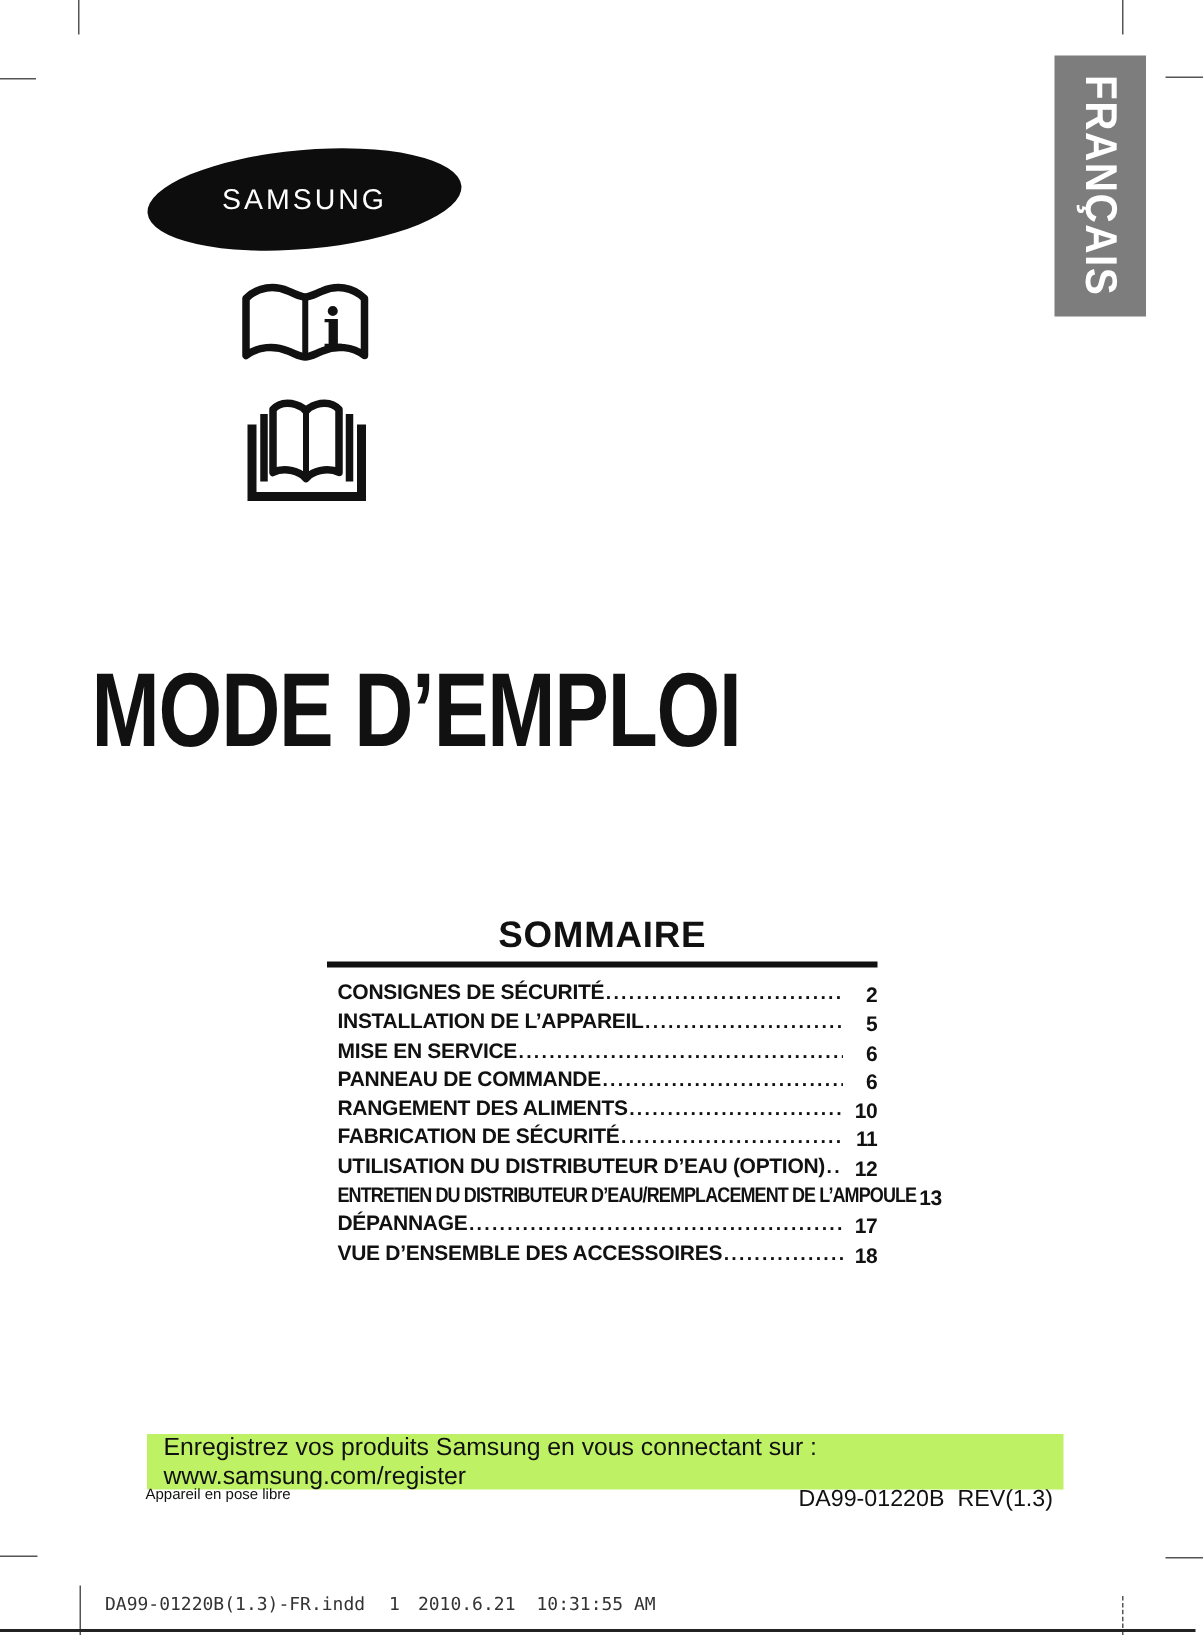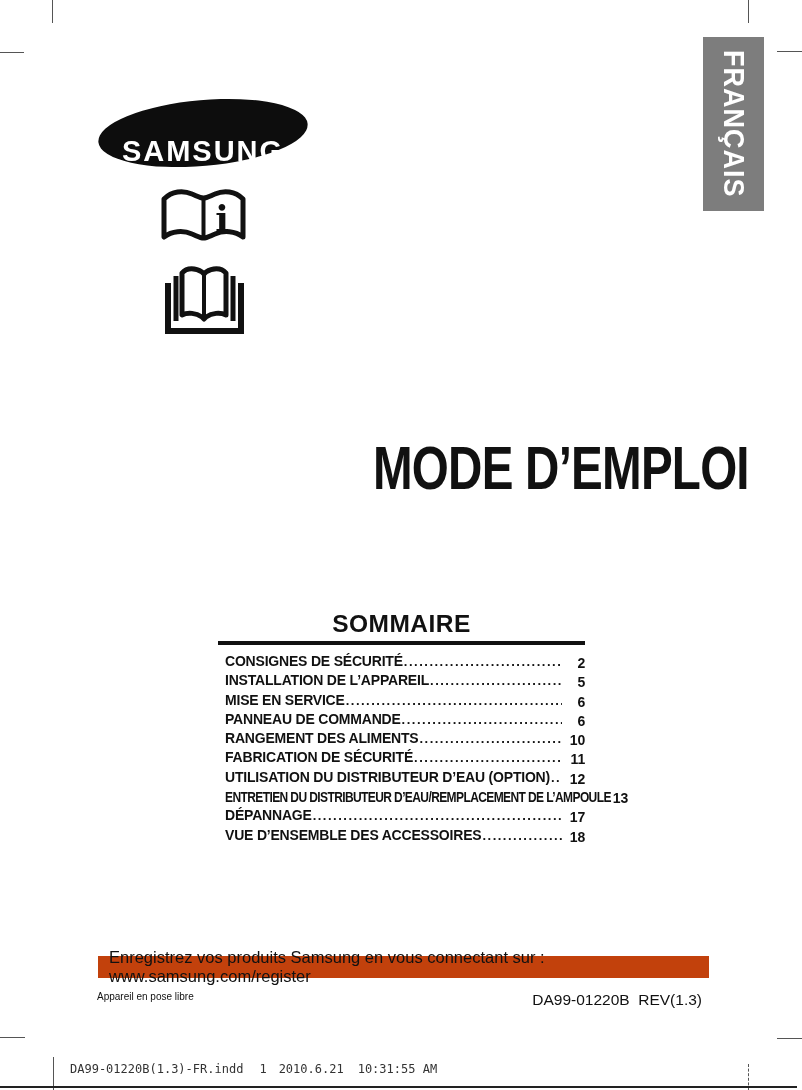--- a/index.html
+++ b/index.html
@@ -19,52 +19,52 @@
   .lang-tab span {
     writing-mode:vertical-rl; text-orientation:mixed;
     color:#fff; font-weight:bold; font-size:27px; letter-spacing:1px;
     transform:scale(1.1,1); 
   }
 
   
   .logo { position:absolute; left:98px; top:100px; width:210px; height:70px; }
   .logo-ellipse { position:absolute; left:0; top:0; width:210px; height:66px;
     background:#0d0d0d; border-radius:50%; transform:rotate(-5deg); }
-  .logo-text { position:absolute; left:0; top:20px; width:210px; height:62px;
+  .logo-text { position:absolute; left:0; top:3px; width:210px; height:62px;
     display:flex; align-items:center; justify-content:center;
-    color:#fff; font-weight:bold; font-size:29px; letter-spacing:2px; }
+    color:#fff; font-weight:normal; font-size:19px; letter-spacing:2px; }
 
   
   .icon-book-info { position:absolute; left:159px; top:186px; }
   .icon-book { position:absolute; left:162px; top:263px; }
 
   
-  .title { position:absolute; top:433px; left:0; width:802px; text-align:right;
-    font-weight:bold; font-size:61px; letter-spacing:-1px; white-space:nowrap; }
+  .title { position:absolute; top:433px; left:0; width:802px; text-align:left;
+    font-weight:bold; font-size:70px; letter-spacing:-1px; white-space:nowrap; }
   .title span { display:inline-block; transform:scale(0.78,1); transform-origin:center; }
 
   
   .toc { position:absolute; left:218px; top:610px; width:367px; }
   .toc-heading { text-align:center; font-size:24.5px; font-weight:bold;
     letter-spacing:0.5px; padding-bottom:3px; border-bottom:4px solid #111; }
   .toc-list { margin-top:7px; padding-left:7px; }
   .toc-row { display:flex; align-items:baseline; height:19.3px;
     font-size:14px; letter-spacing:-0.2px; line-height:19.3px;font-weight:bold; }
   .toc-row .label { white-space:nowrap; }
   .toc-row.condensed .label { font-size:12px; letter-spacing:-0.6px;
     display:inline-block; transform:scale(1,1.18); transform-origin:left center; }
   .toc-row .dots { flex:1; overflow:hidden; white-space:nowrap; margin:0 1px; }
   .toc-row .dots::before {
     content:"....................................................................................................";
     letter-spacing:1.5px; font-size:13px; }
   .toc-row .pagenum { width:22px; text-align:right; transform:translateY(2px); }
 
   
-  .banner { position:absolute; left:98px; top:956px; width:611px; height:22px;
-    background:#c2410c; display:flex; align-items:center;
+  .banner { position:absolute; left:98px; top:956px; width:611px; height:37px;
+    background:#bef264; display:flex; align-items:center;
     padding-left:11px; box-sizing:border-box; font-size:16.5px; }
 
   
   .footer-left  { position:absolute; left:97px;  top:991px; font-size:10px; }
   .footer-right { position:absolute; right:100px; top:991px; font-size:15.5px; white-space:pre; }
 
   
   .printline { position:absolute; left:70px; top:1062px;
     font-family:"DejaVu Sans Mono", monospace; font-size:12px; color:#333;
     white-space:pre; display:flex; }

